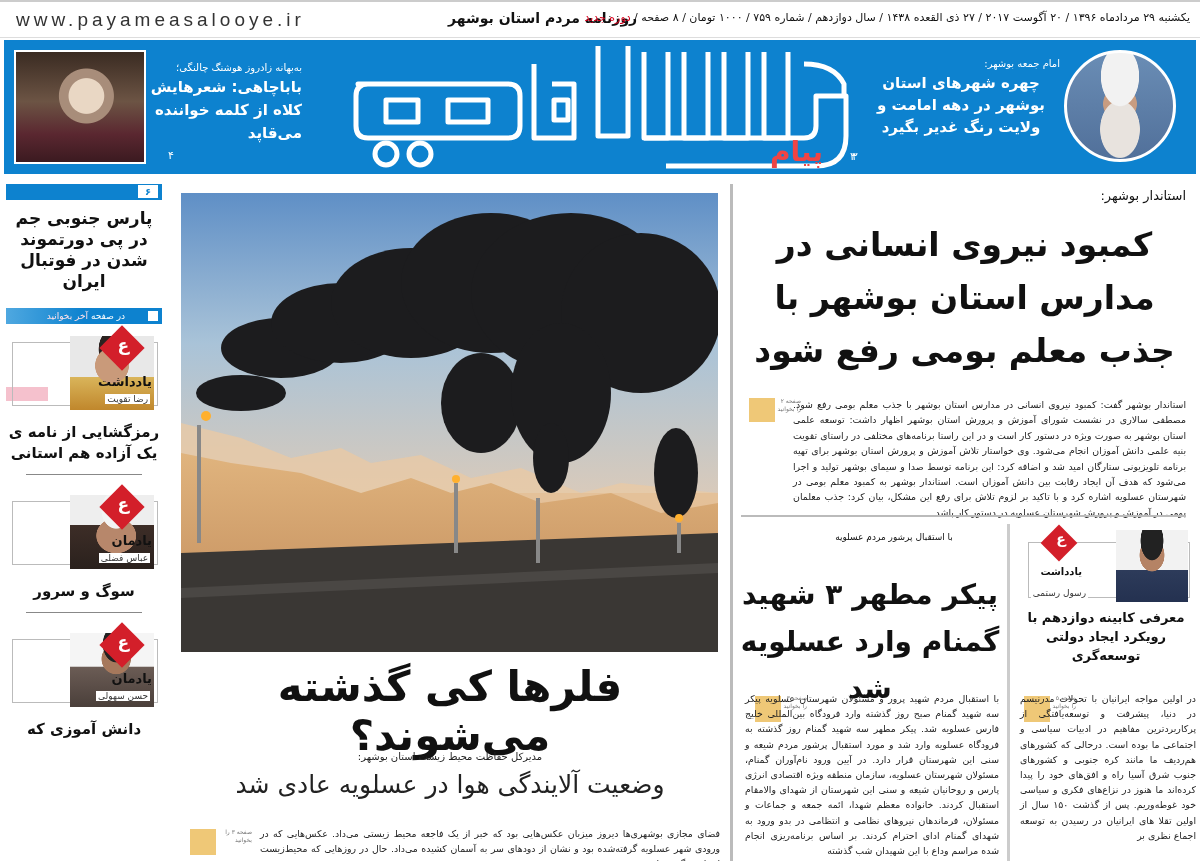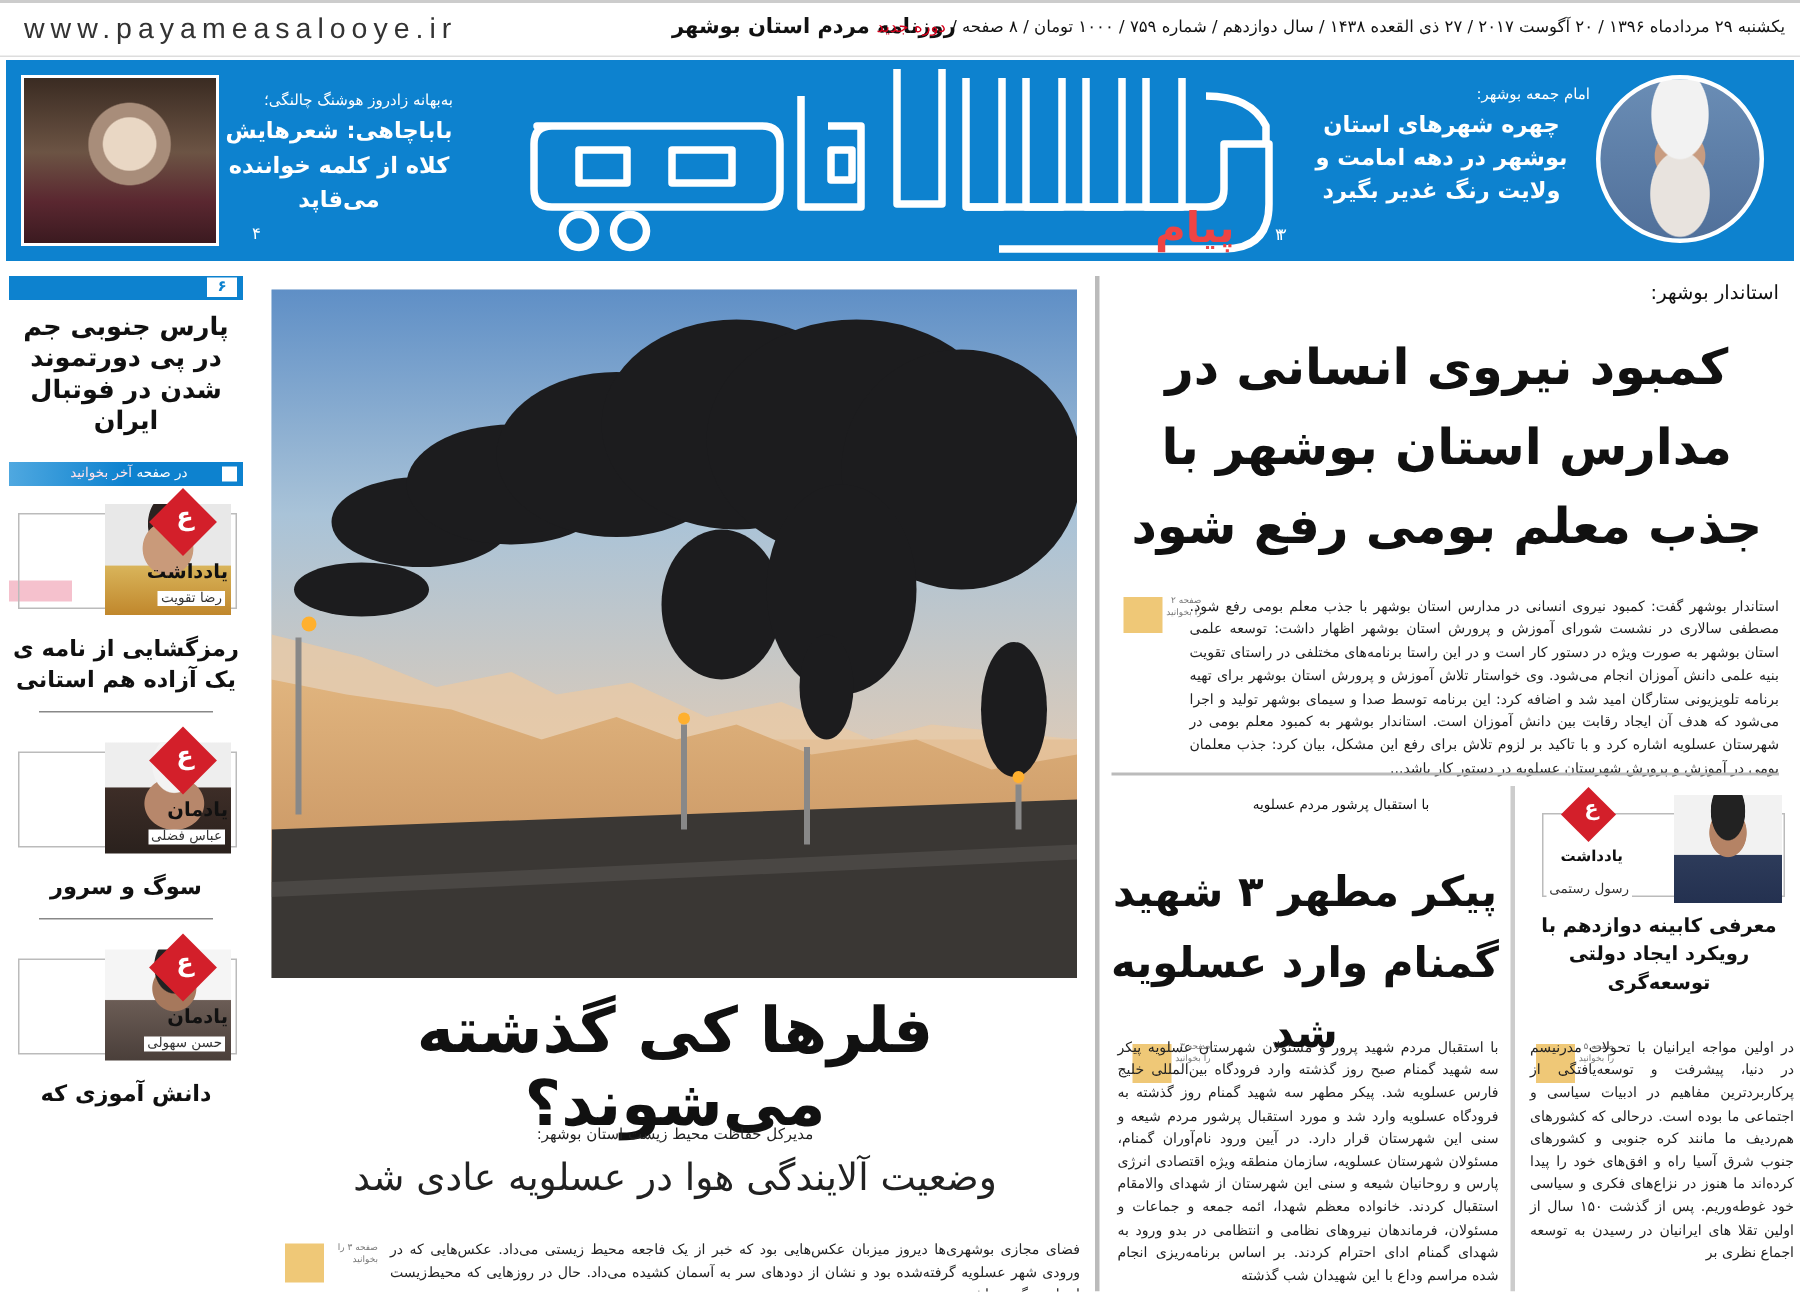--- a/index.html
+++ b/index.html
@@ -18,21 +18,21 @@
   #masthead { left: 4px; top: 40px; width: 1192px; height: 134px; background: #0d82cf; }
   #logo { left: 348px; top: 44px; width: 510px; height: 126px; }
   #logo-sub { left: 770px; top: 135px; font-size: 28px; font-weight: bold; color: #ef4444; direction: rtl; }
   #logo-page { left: 852px; top: 150px; font-size: 11px; color: #fff; }
 
   #promo-left-photo { left: 14px; top: 50px; width: 132px; height: 114px; border: 2px solid #fff;
     background: radial-gradient(circle at 55% 40%, #e9d7c4 0 18%, #a88d7a 19% 28%, transparent 29%),
                 linear-gradient(180deg, #3a2b22 0%, #6c5444 45%, #5a2730 75%, #3b1a20 100%); }
   #promo-left-text { left: 150px; top: 62px; width: 152px; color: #fff; direction: rtl; text-align: right; }
   #promo-left-kicker { font-size: 10px; }
-  #promo-left-title { font-size: 15px; font-weight: bold; line-height: 23px; margin-top: 3px; text-align: center; }
+  #promo-left-title { font-size: 15px; font-weight: bold; line-height: 23px; margin-top: 3px; }
   #promo-left-page { font-size: 11px; margin-top: 4px; text-align: right; padding-right: 128px; }
 
   #promo-right-photo { left: 1064px; top: 50px; width: 112px; height: 112px; border-radius: 50%; border: 3px solid #fff;
     background: radial-gradient(ellipse at 50% 22%, #f2f2f2 0 25%, transparent 26%),
                 radial-gradient(ellipse at 50% 72%, #e8e3de 0 26%, transparent 27%),
                 radial-gradient(ellipse at 50% 48%, #c89c80 0 22%, transparent 23%),
                 linear-gradient(180deg, #6a8db5 0%, #51709a 100%); }
   #promo-right-text { left: 862px; top: 58px; width: 198px; color: #fff; direction: rtl; text-align: right; }
   #promo-right-kicker { font-size: 10px; }
   #promo-right-title { font-size: 15px; font-weight: bold; line-height: 22px; margin-top: 3px; text-align: center; }

